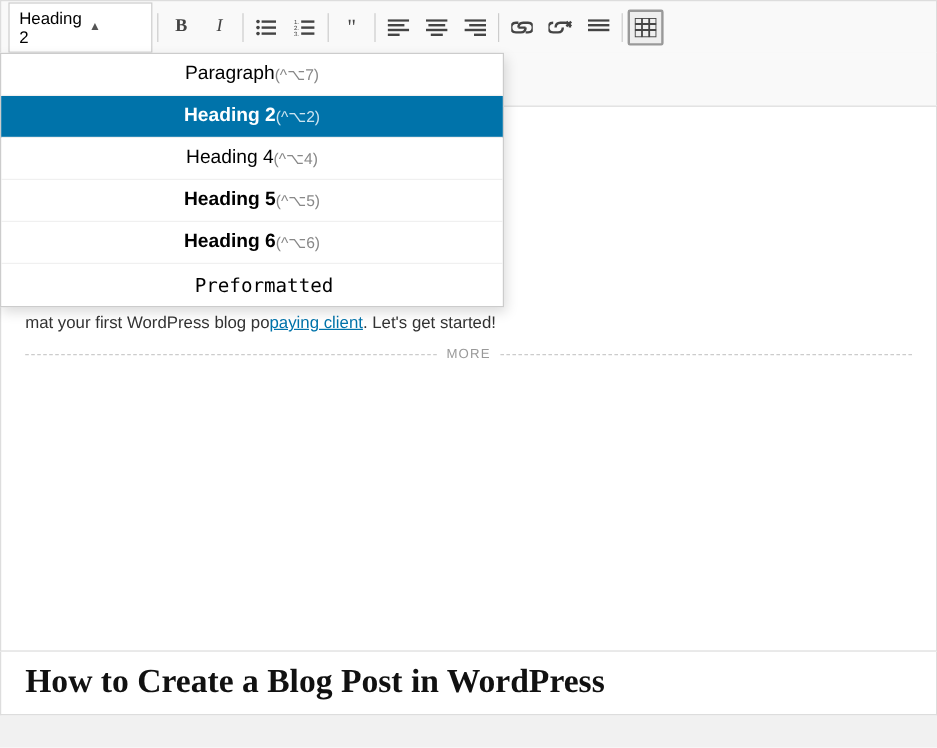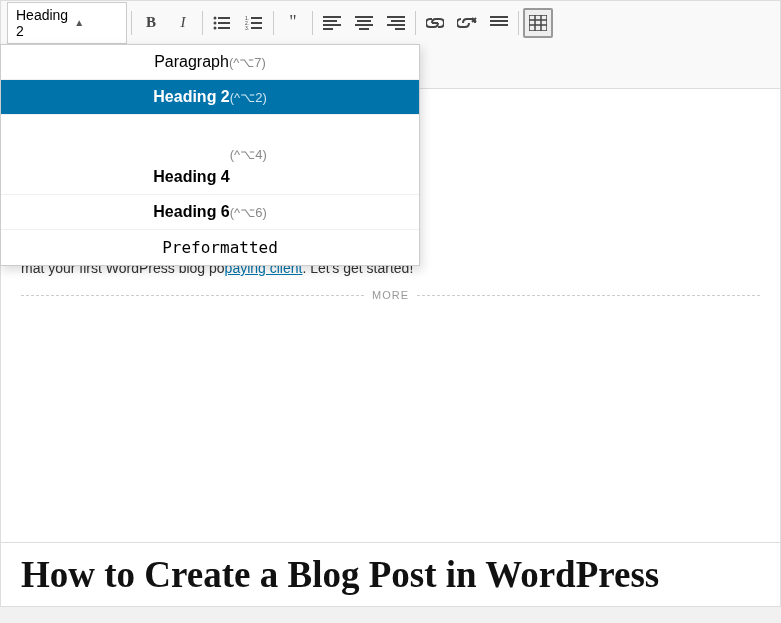--- a/index.html
+++ b/index.html
@@ -121,21 +121,21 @@
 
     .more-divider span {
       padding: 0 8px;
       font-size: 11px;
       letter-spacing: 1px;
       color: #999;
     }
 
     
     .bottom-heading {
-      font-size: 37px;
+      font-size: 28px;
       font-weight: bold;
       font-family: Georgia, serif;
       color: #111;
       padding: 10px 20px;
       background: white;
       border: 1px solid #ddd;
       border-top: none;
     }
 
     
@@ -179,21 +179,21 @@
     }
 
     .dropdown-item.active .item-shortcut {
       color: #cce4f0;
     }
 
     
     .item-h1 { font-size: 28px; font-weight: bold; }
     .item-h2 { font-size: 22px; font-weight: bold; }
     .item-h3 { font-size: 18px; font-weight: bold; }
-    .item-h4 { font-size: 16px; font-weight: bold; margin-top: 45px; }
+    .item-h4 { font-size: 16px; font-weight: normal; }
     .item-h5 { font-size: 14px; font-weight: bold; }
     .item-h6 { font-size: 13px; font-weight: bold; }
     .item-pre { font-family: monospace; font-size: 15px; }
     .item-para { font-size: 15px; }
 
     .link-text {
       color: #0073aa;
       text-decoration: underline;
     }
   </style>
@@ -334,20 +334,24 @@
     </div>
     <div class="dropdown-item active">
       <span class="item-label item-h2">Heading 2</span>
       <span class="item-shortcut">(^⌥2)</span>
     </div>
     <div class="dropdown-item">
       <span class="item-label item-h4">Heading 4</span>
       <span class="item-shortcut">(^⌥4)</span>
     </div>
     <div class="dropdown-item">
+      <span class="item-label item-h5">Heading 5</span>
+      <span class="item-shortcut">(^⌥5)</span>
+    </div>
+    <div class="dropdown-item">
       <span class="item-label item-h6">Heading 6</span>
       <span class="item-shortcut">(^⌥6)</span>
     </div>
     <div class="dropdown-item">
       <span class="item-label item-pre">Preformatted</span>
       <span class="item-shortcut"></span>
     </div>
   </div>
 
 </body></html>

